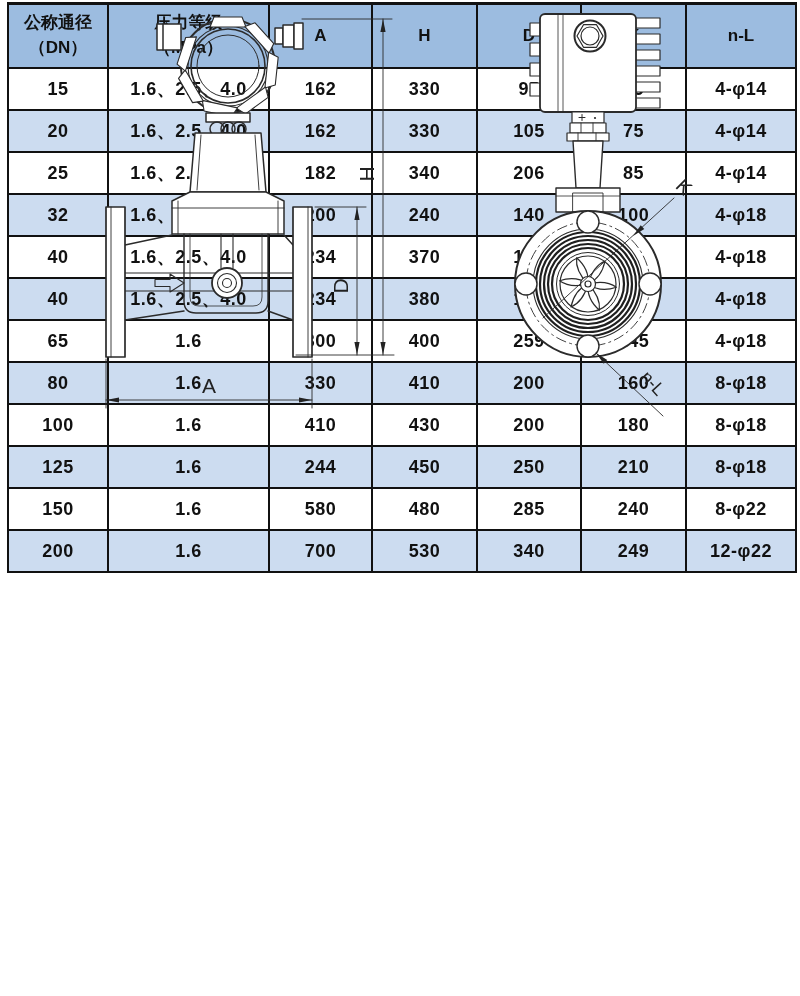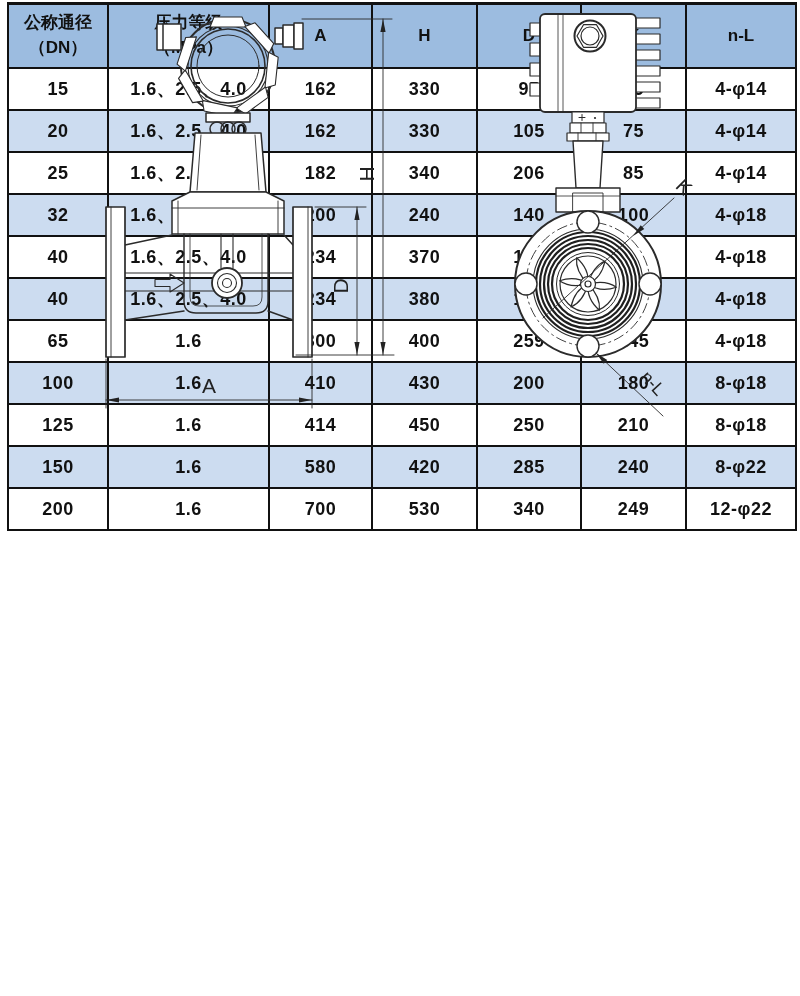--- a/index.html
+++ b/index.html
@@ -318,42 +318,51 @@
         <tr>
           <td>65</td>
           <td>1.6</td>
           <td>300</td>
           <td>400</td>
           <td>259</td>
           <td>145</td>
           <td>4-φ18</td>
         </tr>
         <tr>
+          <td>80</td>
+          <td>1.6</td>
+          <td>330</td>
+          <td>410</td>
+          <td>200</td>
+          <td>160</td>
+          <td>8-φ18</td>
+        </tr>
+        <tr>
           <td>100</td>
           <td>1.6</td>
           <td>410</td>
           <td>430</td>
           <td>200</td>
           <td>180</td>
           <td>8-φ18</td>
         </tr>
         <tr>
           <td>125</td>
           <td>1.6</td>
-          <td>414</td>
+          <td>244</td>
           <td>450</td>
           <td>250</td>
           <td>210</td>
           <td>8-φ18</td>
         </tr>
         <tr>
           <td>150</td>
           <td>1.6</td>
           <td>580</td>
-          <td>420</td>
+          <td>480</td>
           <td>285</td>
           <td>240</td>
           <td>8-φ22</td>
         </tr>
         <tr>
           <td>200</td>
           <td>1.6</td>
           <td>700</td>
           <td>530</td>
           <td>340</td>

